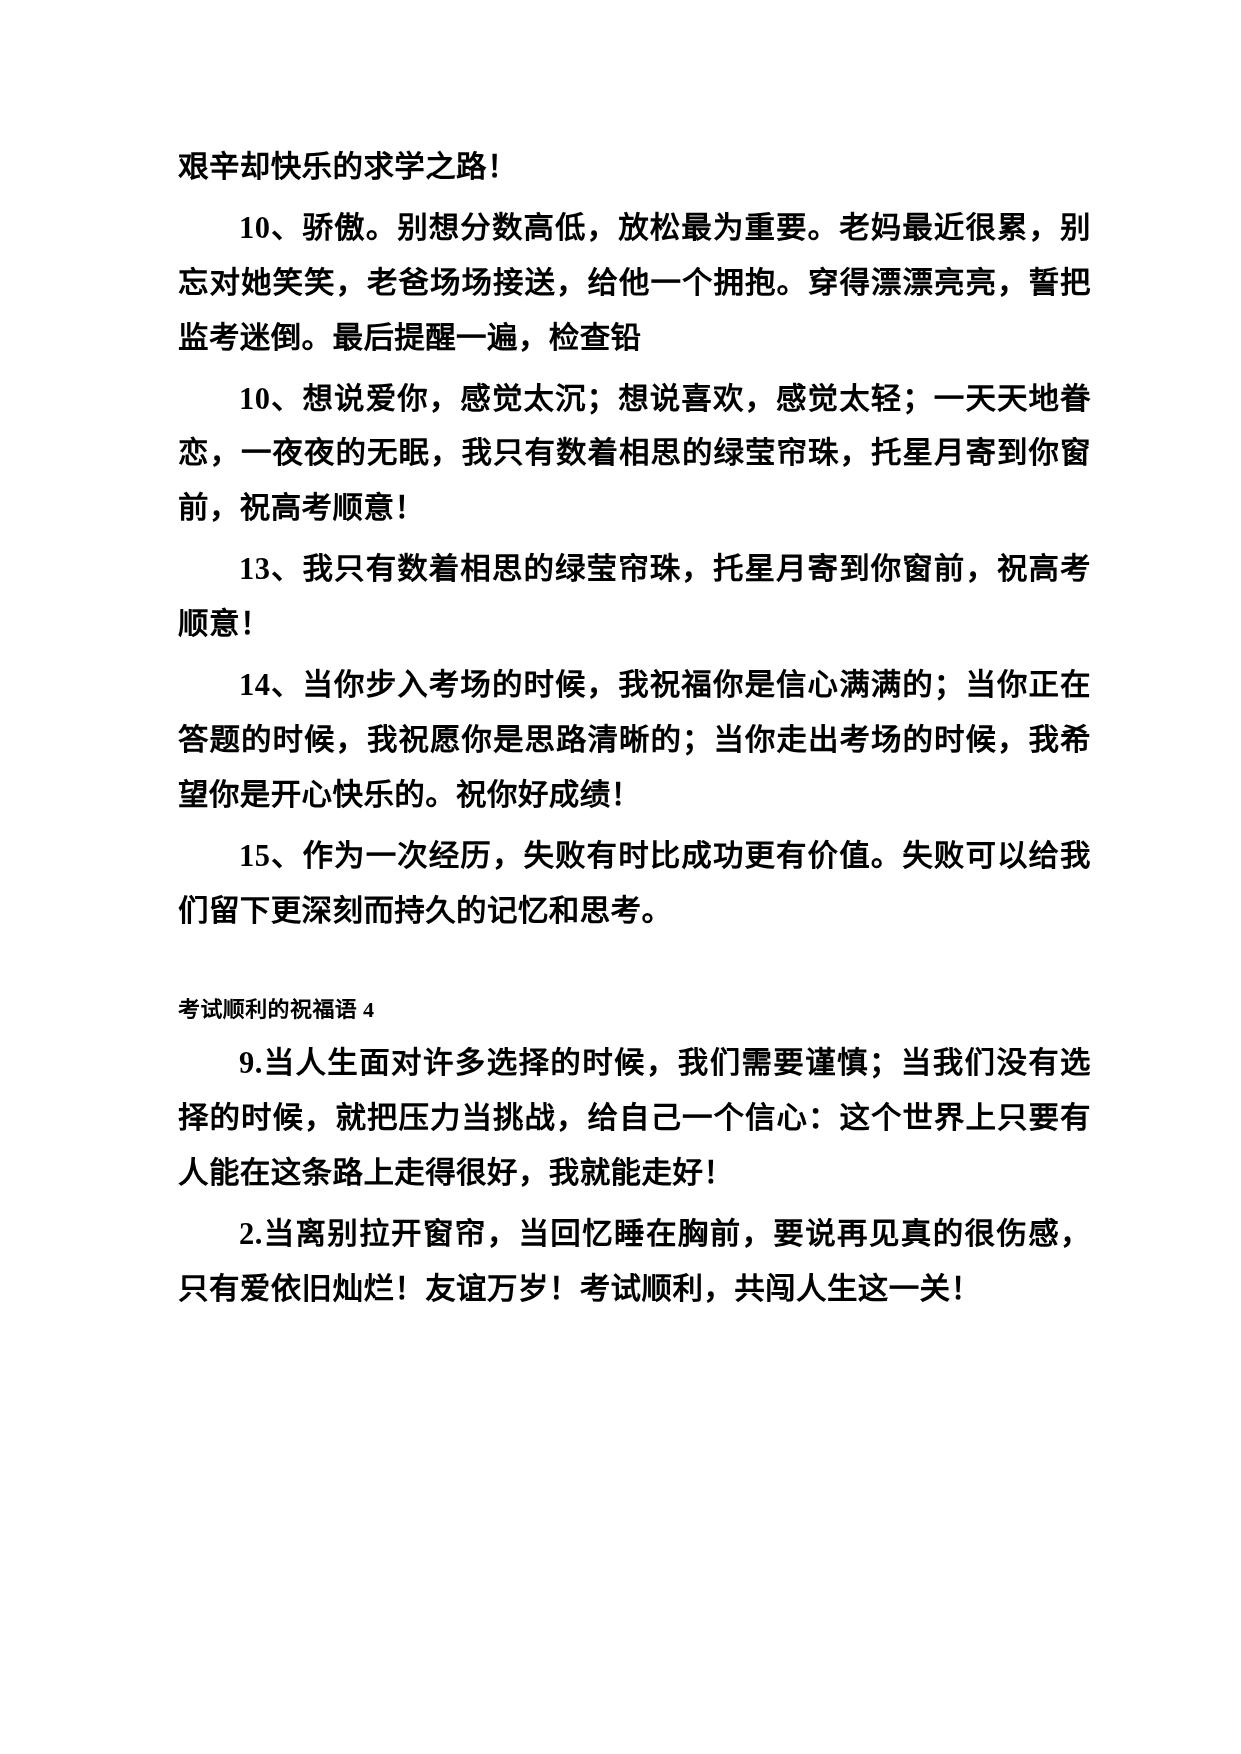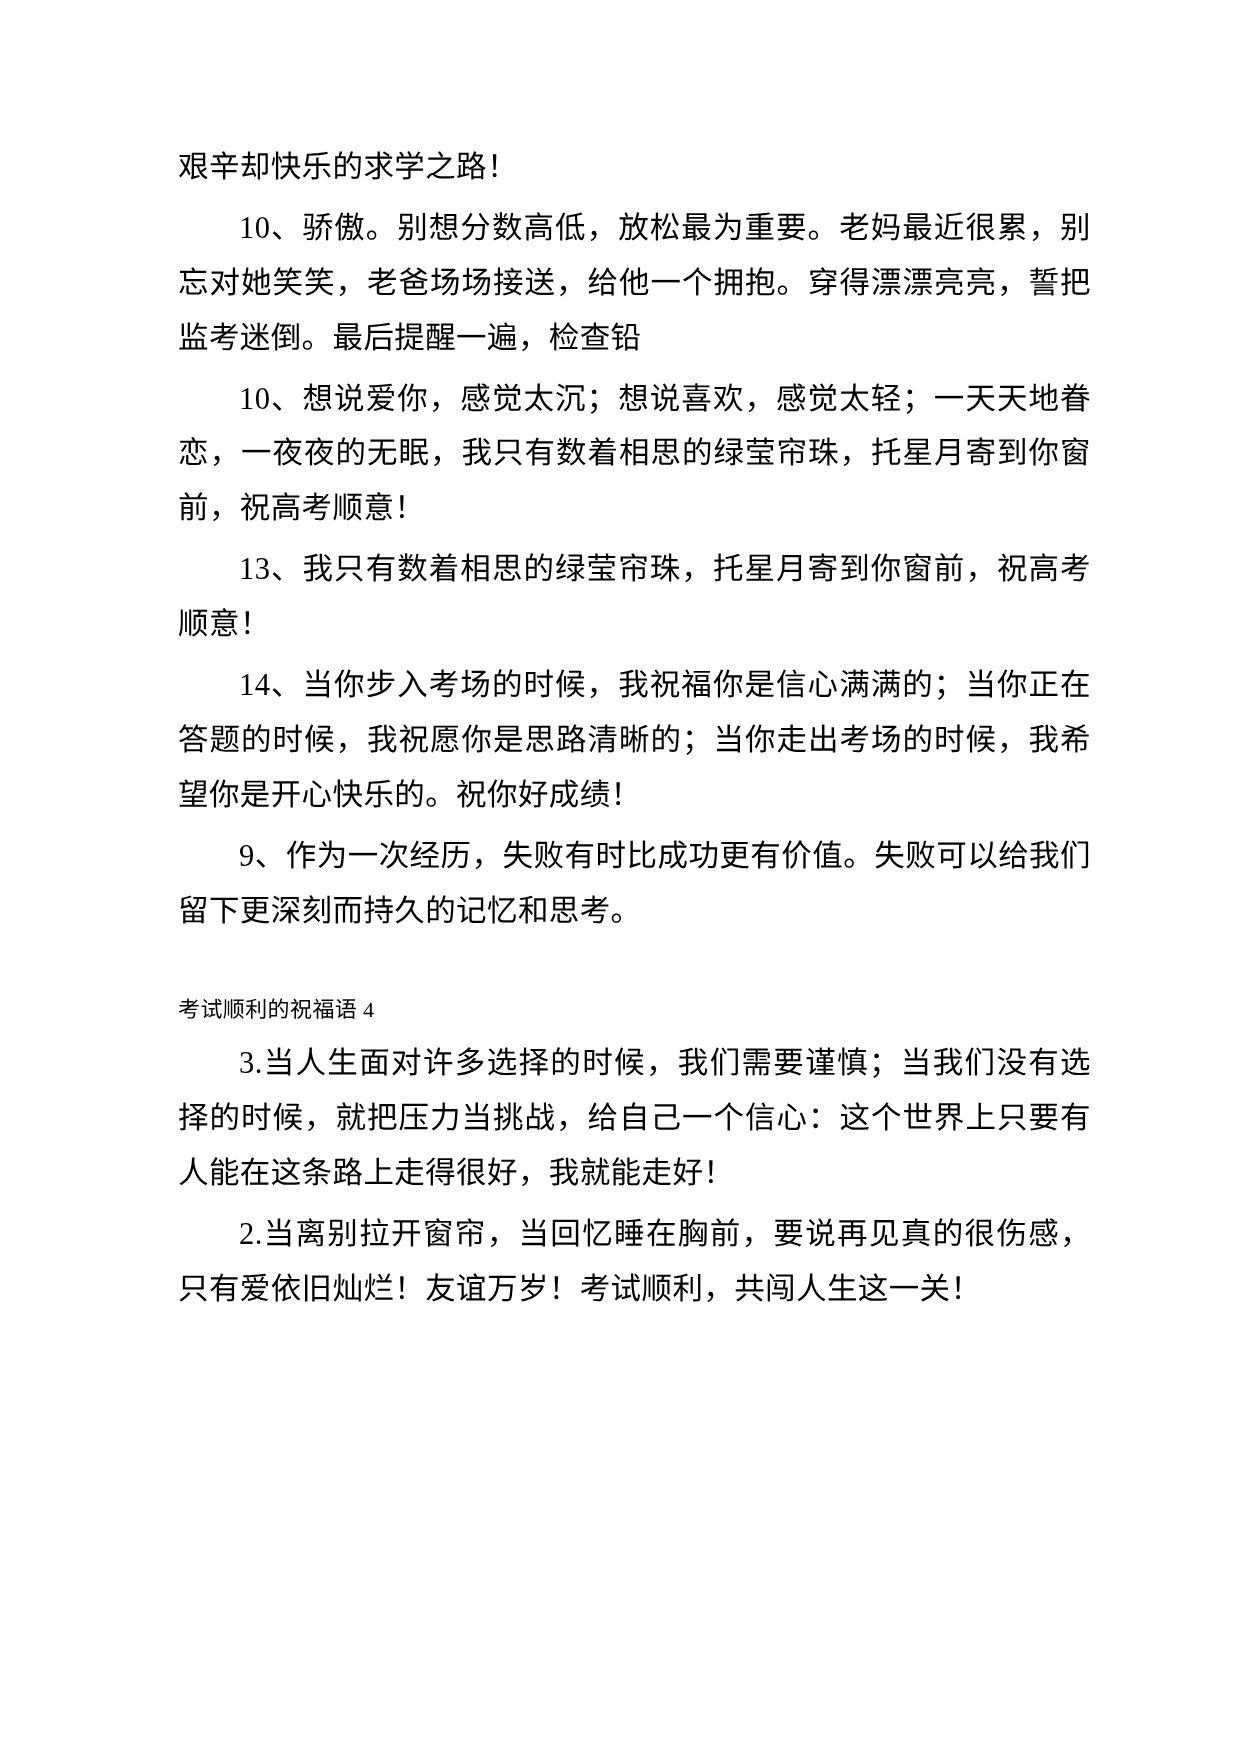--- a/index.html
+++ b/index.html
@@ -21,20 +21,21 @@
     height: 1754px;
     box-sizing: border-box;
     padding: 140px 150px 90px 178px;
   }
   .doc-body {
     font-size: 30.5px;
     line-height: 1.80;
     letter-spacing: 0.4px;
     text-align: justify;
     text-justify: inter-ideograph;
+    font-weight: bold;
   }
   .para {
     margin: 0 0 6px 0;
     text-indent: 2em;
   }
   .para.no-indent {
     text-indent: 0;
   }
   .section-title {
     margin: 52px 0 6px 0;
@@ -48,21 +49,21 @@
 
 <div class="page">
   <div class="doc-body">
 
     <p class="para no-indent">艰辛却快乐的求学之路！</p>
 
     <p class="para">10、骄傲。别想分数高低，放松最为重要。老妈最近很累，别忘对她笑笑，老爸场场接送，给他一个拥抱。穿得漂漂亮亮，誓把监考迷倒。最后提醒一遍，检查铅</p>
     <p class="para">10、想说爱你，感觉太沉；想说喜欢，感觉太轻；一天天地眷恋，一夜夜的无眠，我只有数着相思的绿莹帘珠，托星月寄到你窗前，祝高考顺意！</p>
     <p class="para">13、我只有数着相思的绿莹帘珠，托星月寄到你窗前，祝高考顺意！</p>
     <p class="para">14、当你步入考场的时候，我祝福你是信心满满的；当你正在答题的时候，我祝愿你是思路清晰的；当你走出考场的时候，我希望你是开心快乐的。祝你好成绩！</p>
-    <p class="para">9、作为一次经历，失败有时比成功更有价值。失败可以给我们留下更深刻而持久的记忆和思考。</p>
+    <p class="para">15、作为一次经历，失败有时比成功更有价值。失败可以给我们留下更深刻而持久的记忆和思考。</p>
 
     <p class="section-title">考试顺利的祝福语 4</p>
 
-    <p class="para">3.当人生面对许多选择的时候，我们需要谨慎；当我们没有选择的时候，就把压力当挑战，给自己一个信心：这个世界上只要有人能在这条路上走得很好，我就能走好！</p>
+    <p class="para">9.当人生面对许多选择的时候，我们需要谨慎；当我们没有选择的时候，就把压力当挑战，给自己一个信心：这个世界上只要有人能在这条路上走得很好，我就能走好！</p>
     <p class="para">2.当离别拉开窗帘，当回忆睡在胸前，要说再见真的很伤感，只有爱依旧灿烂！友谊万岁！考试顺利，共闯人生这一关！</p>
 
   </div>
 </div>
 
 </body></html>

